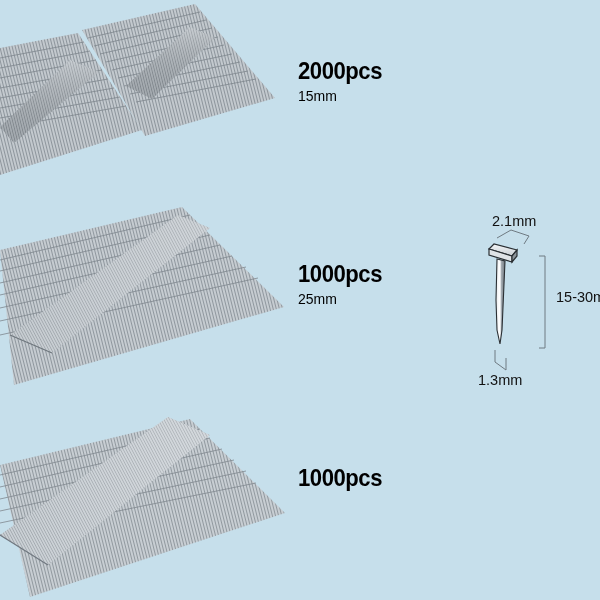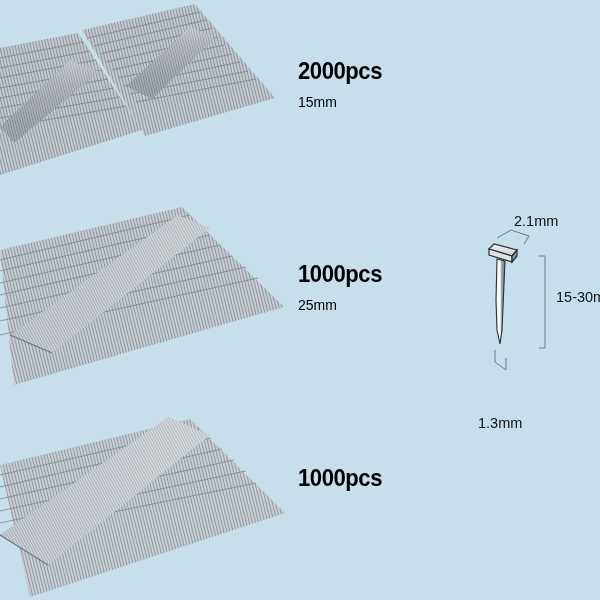--- a/index.html
+++ b/index.html
@@ -31,21 +31,21 @@
       line-height: 26px;
       letter-spacing: -0.5px;
       transform: scaleX(0.92);
       transform-origin: left center;
     }
     .qty-length {
       display: block;
       font-family: "Liberation Sans", sans-serif;
       font-size: 14px;
       line-height: 16px;
-      margin-top: 10px;
+      margin-top: 4px;
     }
     .dim-label {
       position: absolute;
       font-family: "Liberation Sans", sans-serif;
       font-size: 14.5px;
       color: #111;
       white-space: nowrap;
     }
     .diagram {
       position: absolute;
@@ -199,15 +199,15 @@
   <polygon points="512,256 517,250 517,256 512,262" fill="#8c949a" stroke="#2a2f33" stroke-width="1.2"></polygon>
 
   <polygon points="497,259 505,261 502,330 500,344 497,330 496,300" fill="url(#shank)" stroke="#2a2f33" stroke-width="1.1"></polygon>
   <line x1="499" y1="264" x2="499" y2="330" stroke="#ffffff" stroke-width="1" opacity="0.8"></line>
 
   <polyline points="539,256 545,256 545,348 539,348" fill="none" stroke="#6f7a82" stroke-width="1"></polyline>
 
   <polyline points="495,350 495,362 506,370 506,358" fill="none" stroke="#6f7a82" stroke-width="1"></polyline>
 </svg>
 
-<span class="dim-label" style="left:514px; top:213px;">2.1mm</span>
+<span class="dim-label" style="left:492px; top:213px;">2.1mm</span>
 <span class="dim-label" style="left:556px; top:289px;">15-30m</span>
-<span class="dim-label" style="left:478px; top:372px;margin-top:43px;">1.3mm</span>
+<span class="dim-label" style="left:478px; top:372px;">1.3mm</span>
 
 </body></html>

